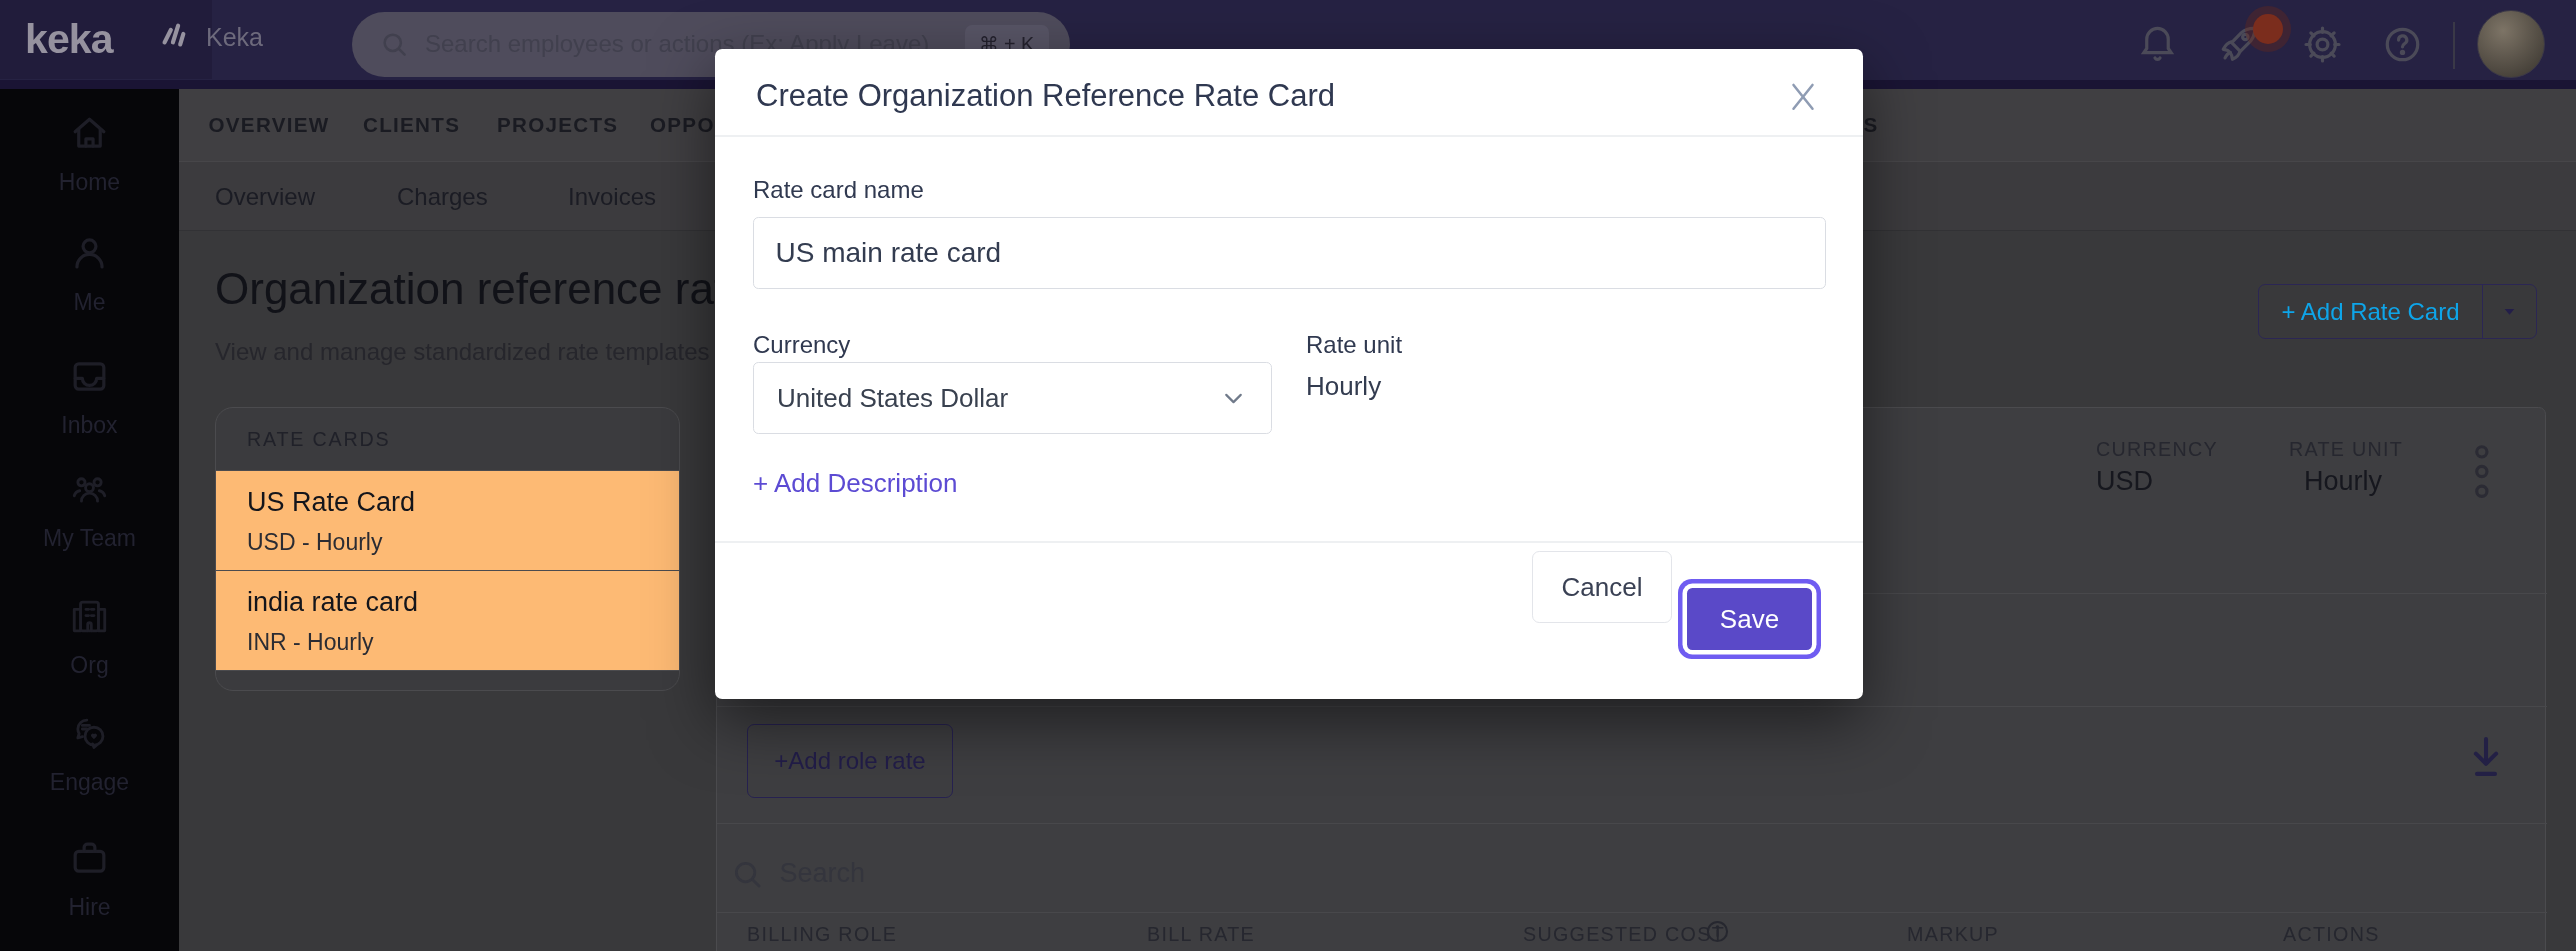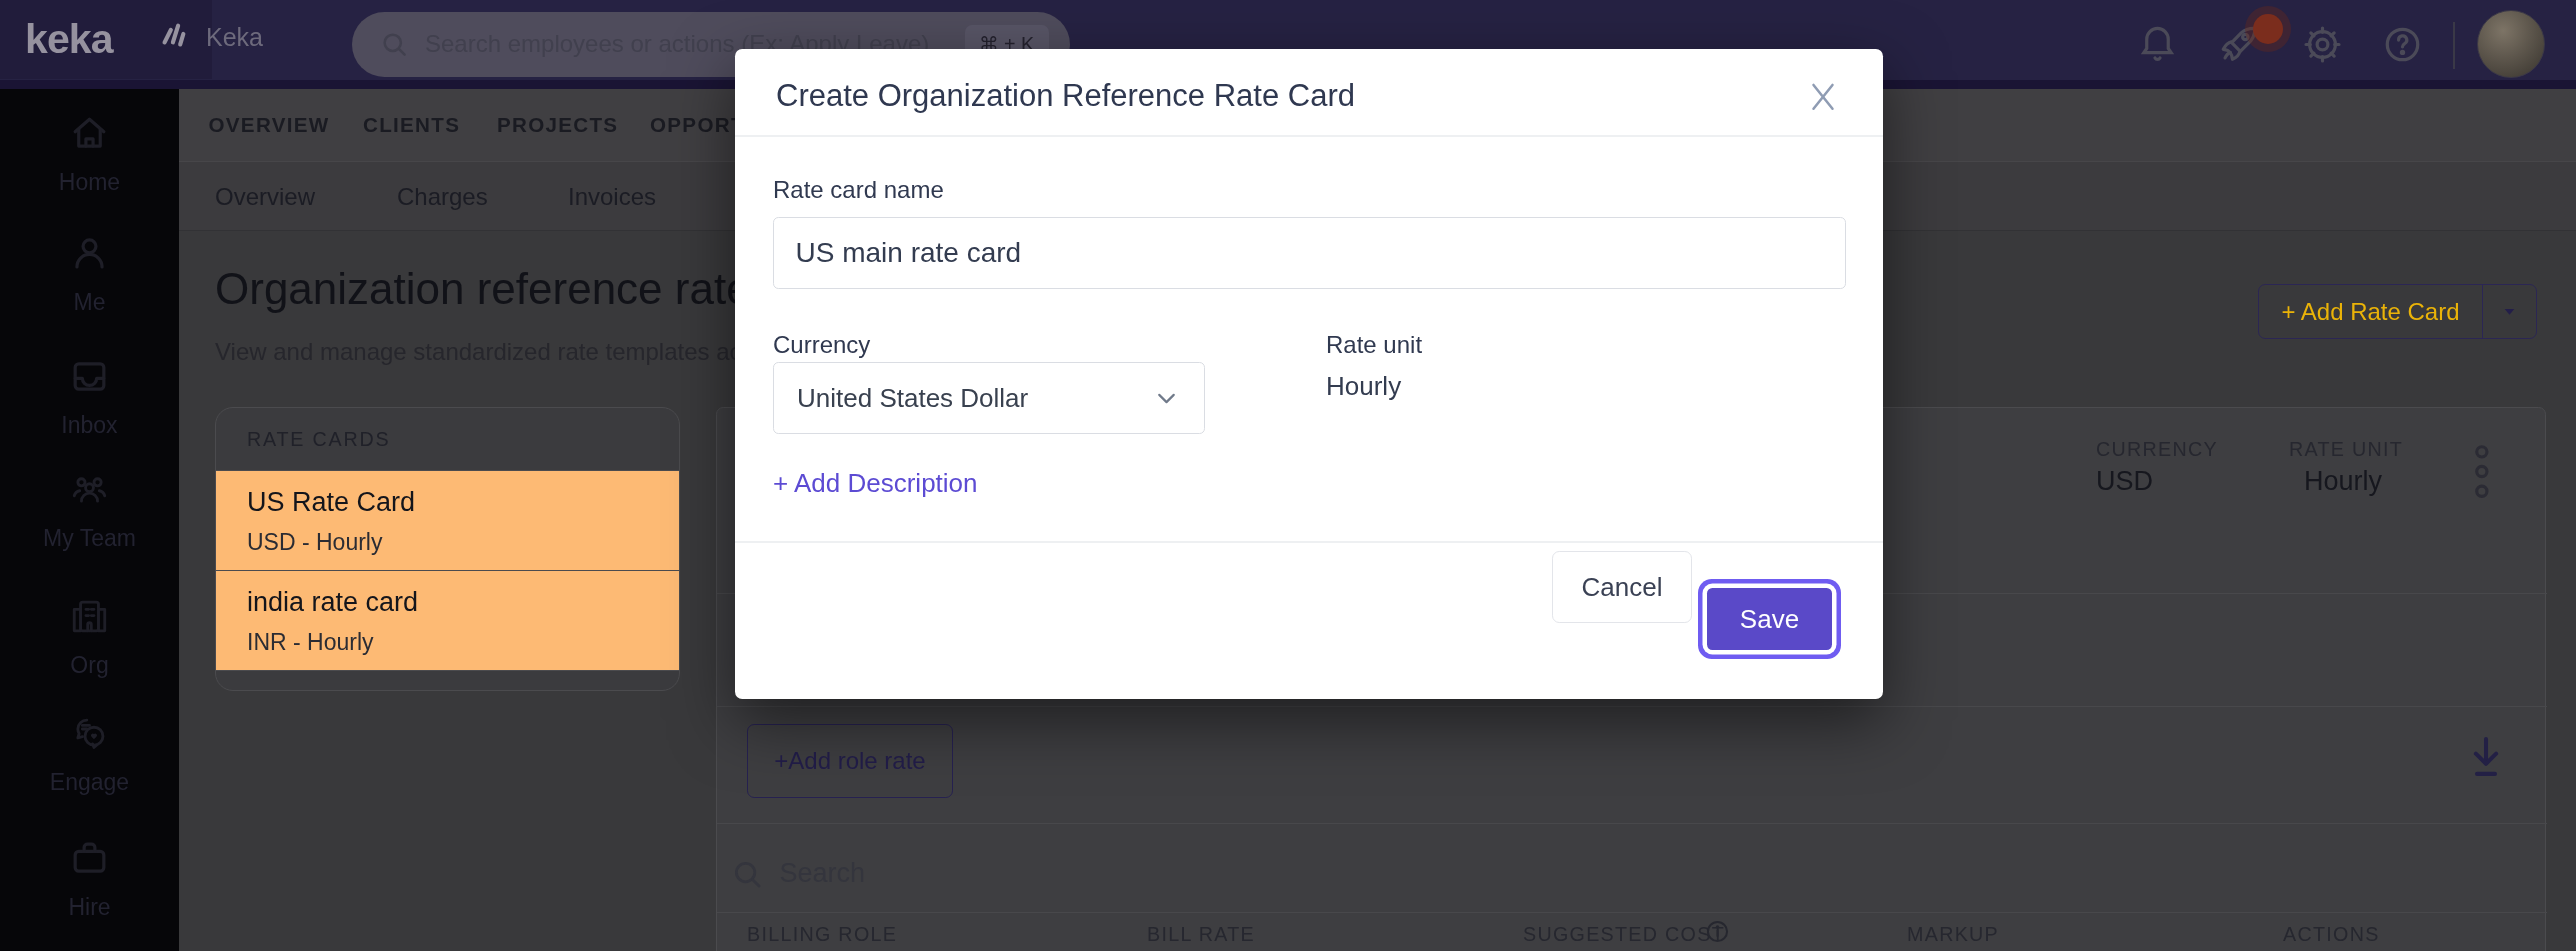--- a/index.html
+++ b/index.html
@@ -44,21 +44,21 @@
   .side-item { position:absolute; left:0; width:179px; display:flex; flex-direction:column;
                align-items:center; gap:14.3px; color:#1e1e27; }
   .side-item svg { width:43px; height:43px; }
   .side-label { font-size:23px; color:#222230; }
 
   
   #page-title { left:215px; top:264px; font-size:44px; font-weight:500; color:#111218; white-space:nowrap; }
   #page-subtitle { left:215px; top:338px; font-size:24px; color:#26262c; white-space:nowrap; }
   #add-rate-card { left:2258px; top:284px; height:55px; display:flex; border:1.8px solid #2b2654; border-radius:7.2px; }
   #add-rate-card-main { width:224px; display:flex; align-items:center; justify-content:center;
-                        font-size:24px; color:#eab308; border-right:1.8px solid #2b2654; }
+                        font-size:24px; color:#0ea5e9; border-right:1.8px solid #2b2654; }
   #add-rate-card-caret { width:53px; display:flex; align-items:center; justify-content:center; color:#231e49; }
 
   #rate-panel { left:215px; top:407px; width:465px; height:284px; background:#3b3b3e;
                 border:0.9px solid #4b4b4e; border-radius:18px; overflow:hidden; }
   #rate-panel-header { height:63px; display:flex; align-items:center; padding-left:31px;
                        font-size:19.7px; letter-spacing:1.8px; color:#202129; border-bottom:0.9px solid #4b4b4e; }
   .rate-row { height:100px; background:#fdba74; border-bottom:0.9px solid #4b4b4e; padding:16px 0 0 31px; }
   .rate-row-name { font-size:27px; color:#14151b; }
   .rate-row-meta { font-size:23px; color:#2b2c33; margin-top:10.7px; }
 
@@ -74,29 +74,29 @@
   #download-btn { left:1742px; top:322px; width:54px; height:54px; color:#232045; }
   #detail-search { left:12.5px; top:434px; width:1521px; height:63px; display:flex; align-items:center; color:#34353d; }
   #detail-search input { background:transparent; border:none; outline:none; font-size:27px;
                          color:#34353d; margin-left:16px; font-family:inherit; width:1073px; }
   #detail-search input::placeholder { color:#34353d; opacity:1; }
   .table-header-cell { position:absolute; top:515px; font-size:19.7px; letter-spacing:1.3px; color:#26272f; }
   #info-icon { left:987px; top:510px; width:27px; height:27px; color:#26272f; }
 
   
   #modal { left:715px; top:49px; width:1148px; height:650px; background:#ffffff; border-radius:7.2px;
-           box-shadow:0 21.5px 63px rgba(0,0,0,.5);margin-left:20px; }
+           box-shadow:0 21.5px 63px rgba(0,0,0,.5); }
   #modal-title { left:41px; top:29px; font-size:31px; font-weight:500; color:#2f3850; }
   #modal-close { left:1061px; top:19.7px; width:54px; height:54px; color:#8f9cb3; display:flex;
                  align-items:center; justify-content:center; }
   .modal-divider { position:absolute; left:0; width:1148px; height:1.8px; background:#eef0f2; }
   .modal-label { font-size:24px; color:#303950; }
   #name-input { left:38px; top:168px; width:1073px; height:72px; border:1.8px solid #dadde3; border-radius:5.4px;
                 font-size:28px; color:#333c50; padding:0 21.5px; outline:none; font-family:inherit; }
-  #currency-select { left:38px; top:313px; width:432px; height:72px; border:1.8px solid #dadde3; border-radius:5.4px;
+  #currency-select { left:38px; top:313px; width:519px; height:72px; border:1.8px solid #dadde3; border-radius:5.4px;
                      display:flex; align-items:center; justify-content:space-between; padding:0 23px; }
   #currency-select span { font-size:26px; color:#39414f; }
   #currency-select svg { color:#707a8a; }
   #rate-unit-value { left:591px; top:322px; font-size:26px; color:#333c50; }
   #add-description { left:38px; top:419px; font-size:26px; color:#5c4bd3; }
   #cancel-btn { left:817px; top:502px; width:140px; height:72px; background:#fff; border:1.8px solid #e3e5ea;
                 border-radius:7.2px; display:flex; align-items:center; justify-content:center;
                 font-size:26px; color:#3a4154; }
   #save-btn { left:972px; top:539px; width:125px; height:62px; background:#5a49c8; border-radius:5.4px;
               display:flex; align-items:center; justify-content:center; font-size:26px; color:#ffffff;

